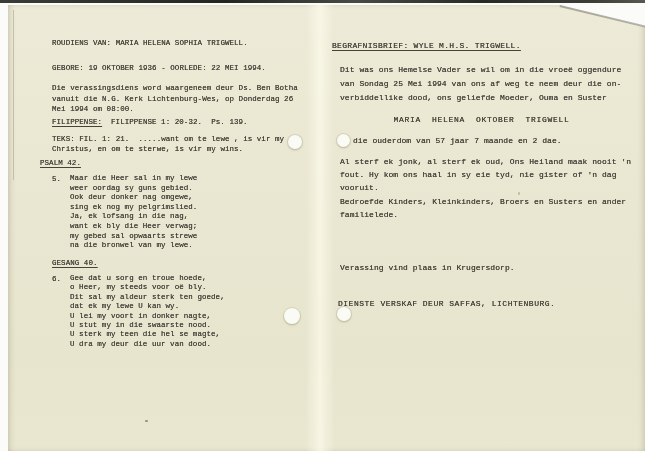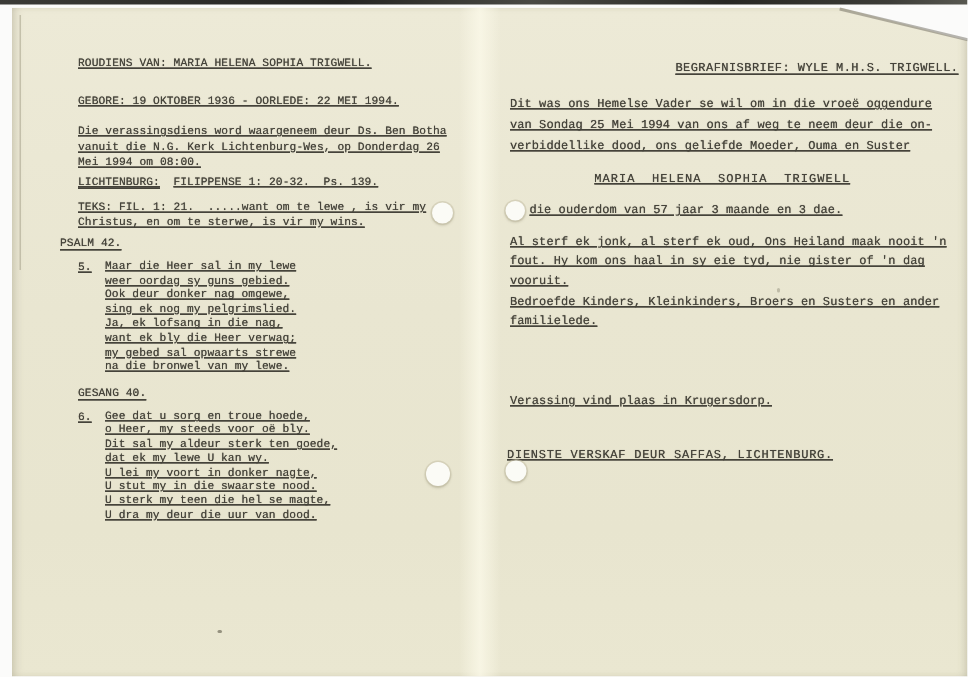--- a/index.html
+++ b/index.html
@@ -29,21 +29,20 @@
     background:linear-gradient(90deg,rgba(250,248,230,0) 0%,rgba(252,250,234,.75) 50%,rgba(250,248,230,0) 100%);
   }
   .left-crease{
     position:absolute;left:13px;top:10px;width:1px;height:170px;z-index:2;
     background:rgba(130,124,98,.35);
   }
   .txt{
     position:absolute;z-index:3;color:#45433a;white-space:pre;
     text-shadow:0 0 .45px rgba(62,60,50,.85);
     letter-spacing:.05px;
-    text-decoration:underline;
   }
   .lp{font-size:7.5px;line-height:10.5px;}
   .rp{font-size:8px;line-height:14.2px;}
   .u{text-decoration:underline;text-underline-offset:2px;}
   .hole{
     position:absolute;border-radius:50%;z-index:4;background:#fbfbf6;
     box-shadow:0 0 0 1px rgba(200,195,170,.55), 0 1px 2px rgba(115,110,85,.45);
   }
   .speck{position:absolute;z-index:4;background:rgba(80,77,60,.55);border-radius:1px;}
 </style>
@@ -57,21 +56,21 @@
 <div class="left-crease"></div>
 
 <div class="txt lp" style="left:52px;top:38px">ROUDIENS VAN: MARIA HELENA SOPHIA TRIGWELL.</div>
 
 <div class="txt lp" style="left:52px;top:63px">GEBORE: 19 OKTOBER 1936 - OORLEDE: 22 MEI 1994.</div>
 
 <div class="txt lp" style="left:52px;top:83px">Die verassingsdiens word waargeneem deur Ds. Ben Botha
 vanuit die N.G. Kerk Lichtenburg-Wes, op Donderdag 26
 Mei 1994 om 08:00.</div>
 
-<div class="txt lp" style="left:52px;top:117px"><span class="u">LICHTENBURG:</span><span style="margin-left:9px">FILIPPENSE 1: 20-32.  Ps. 139.</span></div>
+<div class="txt lp" style="left:52px;top:117px"><span class="u">FILIPPENSE:</span><span style="margin-left:9px">FILIPPENSE 1: 20-32.  Ps. 139.</span></div>
 
 <div class="txt lp" style="left:52px;top:134px;line-height:10px">TEKS: FIL. 1: 21.  .....want om te lewe , is vir my
 Christus, en om te sterwe, is vir my wins.</div>
 
 <div class="txt lp u" style="left:40px;top:158px">PSALM 42.</div>
 
 <div class="txt lp" style="left:52px;top:174px">5.</div>
 <div class="txt lp" style="left:70px;top:174px;line-height:9.6px">Maar die Heer sal in my lewe
 weer oordag sy guns gebied.
 Ook deur donker nag omgewe,
@@ -86,29 +85,29 @@
 <div class="txt lp" style="left:52px;top:274px">6.</div>
 <div class="txt lp" style="left:70px;top:274px;line-height:9.4px">Gee dat u sorg en troue hoede,
 o Heer, my steeds voor oë bly.
 Dit sal my aldeur sterk ten goede,
 dat ek my lewe U kan wy.
 U lei my voort in donker nagte,
 U stut my in die swaarste nood.
 U sterk my teen die hel se magte,
 U dra my deur die uur van dood.</div>
 
-<div class="txt rp u" style="left:356px;top:39px;width:283px;text-align:right;letter-spacing:.3px">BEGRAFNISBRIEF: WYLE M.H.S. TRIGWELL.</div>
+<div class="txt rp u" style="left:332px;top:39px;width:283px;text-align:left;letter-spacing:.3px">BEGRAFNISBRIEF: WYLE M.H.S. TRIGWELL.</div>
 
 <div class="txt rp" style="left:340px;top:63px">Dit was ons Hemelse Vader se wil om in die vroeë oggendure
 van Sondag 25 Mei 1994 van ons af weg te neem deur die on-
 verbiddellike dood, ons geliefde Moeder, Ouma en Suster</div>
 
-<div class="txt rp" style="left:340px;top:113px;width:283px;text-align:center;letter-spacing:.7px">MARIA  HELENA  SOPHIA  TRIGWELL</div>
+<div class="txt rp" style="left:340px;top:113px;width:283px;text-align:center;letter-spacing:.7px">MARIA  HELENA  OKTOBER  TRIGWELL</div>
 
-<div class="txt rp" style="left:353px;top:134px">die ouderdom van 57 jaar 3 maande en 3 dae.</div>
+<div class="txt rp" style="left:353px;top:134px">die ouderdom van 57 jaar 7 maande en 2 dae.</div>
 
 <div class="txt rp" style="left:340px;top:155px;line-height:13.2px">Al sterf ek jonk, al sterf ek oud, Ons Heiland maak nooit 'n
 fout. Hy kom ons haal in sy eie tyd, nie gister of 'n dag
 vooruit.</div>
 
 <div class="txt rp" style="left:340px;top:196px;line-height:12.5px">Bedroefde Kinders, Kleinkinders, Broers en Susters en ander
 familielede.</div>
 
 <div class="txt rp" style="left:340px;top:261px">Verassing vind plaas in Krugersdorp.</div>
 

